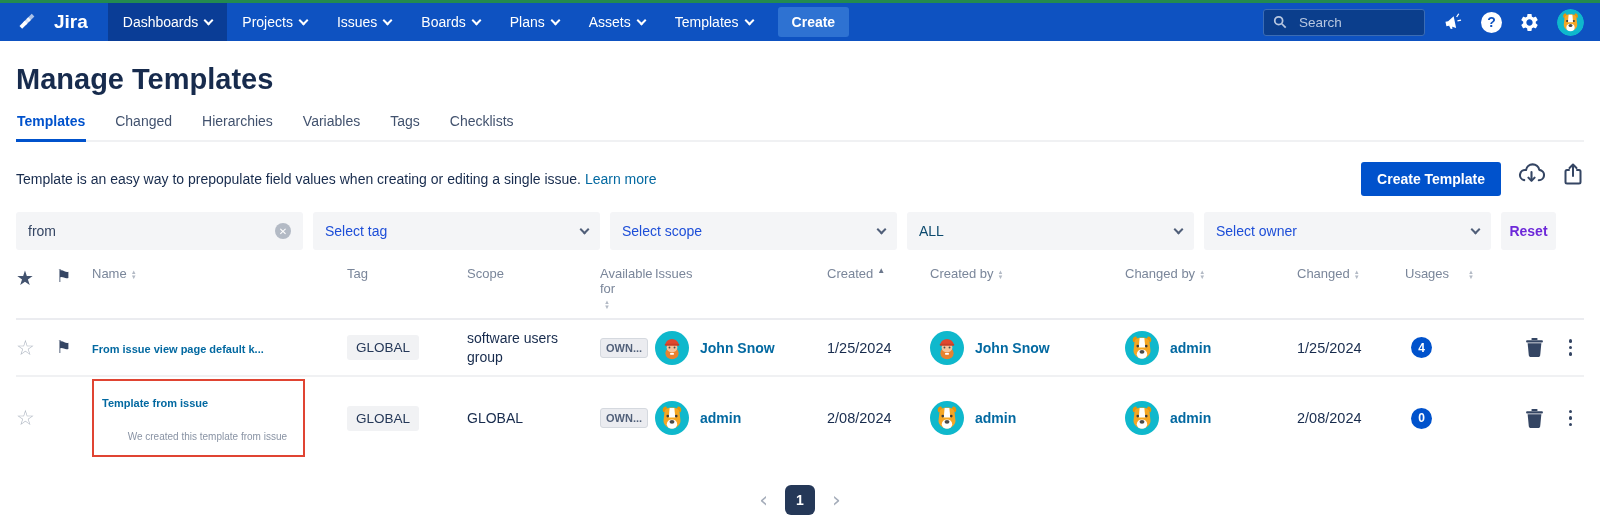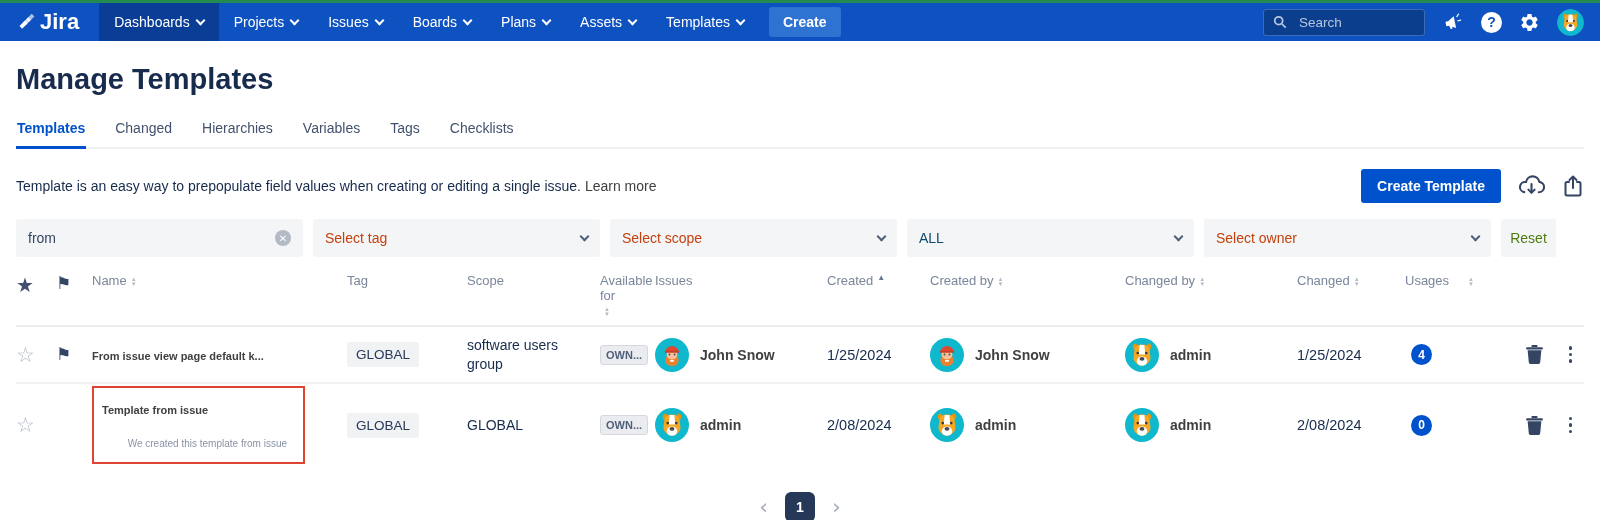--- a/index.html
+++ b/index.html
@@ -4,52 +4,52 @@
 <style>
   * { box-sizing: border-box; margin: 0; padding: 0; }
   body {
     width: 1600px; height: 520px; overflow: hidden;
     background: #fff; color: #172B4D;
     font-family: "Liberation Sans", sans-serif;
   }
   
   .topline { height: 3px; background: #238b4f; }
   .navbar { height: 38px; background: #0e52c1; display: flex; align-items: stretch; color: #fff; }
-  .brand { display: flex; align-items: center; gap: 3px; padding: 0 20px 0 16px; font-size: 22px; font-weight: bold; }
+  .brand { display: flex; align-items: center; gap: 17px; padding: 0 20px 0 16px; font-size: 19px; font-weight: bold; }
   .nav-items { display: flex; align-items: stretch; }
   .nav-item { display: flex; align-items: center; gap: 7px; padding: 0 15px; font-size: 14px; cursor: pointer; }
   .nav-item.active { background: #0a3d96; }
   .chev { width: 7px; height: 7px; border-right: 2px solid #fff; border-bottom: 2px solid #fff; transform: rotate(45deg); margin-top: -4px; }
   .create-btn { background: #2e72d2; color: #fff; align-self: center; padding: 7px 14px; border-radius: 3px; font-size: 14px; font-weight: 600; margin-left: 10px; cursor: pointer; }
   .nav-right { margin-left: auto; display: flex; align-items: center; gap: 17px; padding-right: 16px; }
   .search-box { display: flex; align-items: center; gap: 12px; background: #0b3e8c; border: 1px solid #3b6cb4; border-radius: 3px; height: 27px; width: 162px; padding: 0 9px; color: #b8c7e0; font-size: 13.5px; }
   .help-circle { width: 21px; height: 21px; border-radius: 50%; background: #fff; color: #0e52c1; font-weight: bold; font-size: 14px; display: flex; align-items: center; justify-content: center; }
   .avatar-sm { width: 27px; height: 27px; border-radius: 50%; overflow: hidden; }
   
   .content { padding: 0 16px; }
-  .page-title { font-size: 29px; font-weight: 700; margin: 22px 0 16px; }
+  .page-title { font-size: 29px; font-weight: 700; margin: 22px 0 9px; }
   .tabs { display: flex; gap: 28px; border-bottom: 2px solid #f0f1f3; }
   .tab { font-size: 14px; color: #42526E; padding: 8px 1px 10px; cursor: pointer; }
   .tab.active { color: #0052CC; font-weight: 600; border-bottom: 3px solid #0052CC; margin-bottom: -2px; }
   .desc-row { display: flex; align-items: center; margin-top: 20px; }
   .desc-text { font-size: 14px; color: #172B4D; }
-  .link { color: #404040; text-decoration: none; cursor: pointer; }
-  .desc-actions { margin-left: auto; display: flex; align-items: center; gap: 17px; }
+  .link { color: #0369a1; text-decoration: none; cursor: pointer; }
+  .desc-actions { margin-left: auto; display: flex; align-items: flex-start; gap: 17px; }
   .create-template { background: #0052CC; color: #fff; font-size: 14px; font-weight: 600; padding: 9px 16px; border-radius: 3px; border: none; cursor: pointer; }
   .tool-icon { display: flex; align-items: center; cursor: pointer; }
   
   .filters { display: flex; gap: 10px; margin-top: 16px; }
   .filter { background: #f4f5f7; border-radius: 3px; height: 38px; display: flex; align-items: center; padding: 0 12px; font-size: 14px; }
   .f-search { width: 287px; justify-content: space-between; }
   .f-search input { border: none; background: transparent; outline: none; font-size: 14px; color: #344563; font-family: "Liberation Sans", sans-serif; width: 230px; }
   .clear-btn { width: 16px; height: 16px; border-radius: 50%; background: #b3bac5; color: #fff; font-size: 10px; display: flex; align-items: center; justify-content: center; cursor: pointer; }
-  .f-select { width: 287px; justify-content: space-between; color: #c2410c; cursor: pointer; }
+  .f-select { width: 287px; justify-content: space-between; color: #1d4ed8; cursor: pointer; }
   .f-select.has-value { color: #0c4a6e; }
   .sel-chev { width: 7px; height: 7px; border-right: 2px solid #505f79; border-bottom: 2px solid #505f79; transform: rotate(45deg); margin-top: -4px; }
-  .reset-btn { width: 55px; justify-content: center; color: #4d7c0f; font-weight: 400; cursor: pointer; }
+  .reset-btn { width: 55px; justify-content: center; color: #6d28d9; font-weight: 700; cursor: pointer; }
   
   .tgrid { display: grid; grid-template-columns: 40px 36px 255px 120px 133px 55px 172px 103px 195px 172px 108px 75px 1fr; align-items: center; }
   .thead { color: #7a869a; font-size: 13px; padding: 16px 0 8px; border-bottom: 2px solid #ebecf0; align-items: start; }
   .th { display: flex; align-items: flex-start; }
   .sort { display: inline-flex; flex-direction: column; margin-left: 4px; font-size: 6px; line-height: 5px; color: #b3bac5; margin-top: 4px; }
   .sort-active { color: #6b778c; font-size: 8px; margin-left: 4px; line-height: 10px; }
   .trow1 { height: 57px; border-bottom: 2px solid #f0f1f3; }
   .trow2 { min-height: 72px; }
   .star-h { font-size: 20px; color: #42526E; }
   .star { font-size: 21px; color: #b3bac5; cursor: pointer; }

